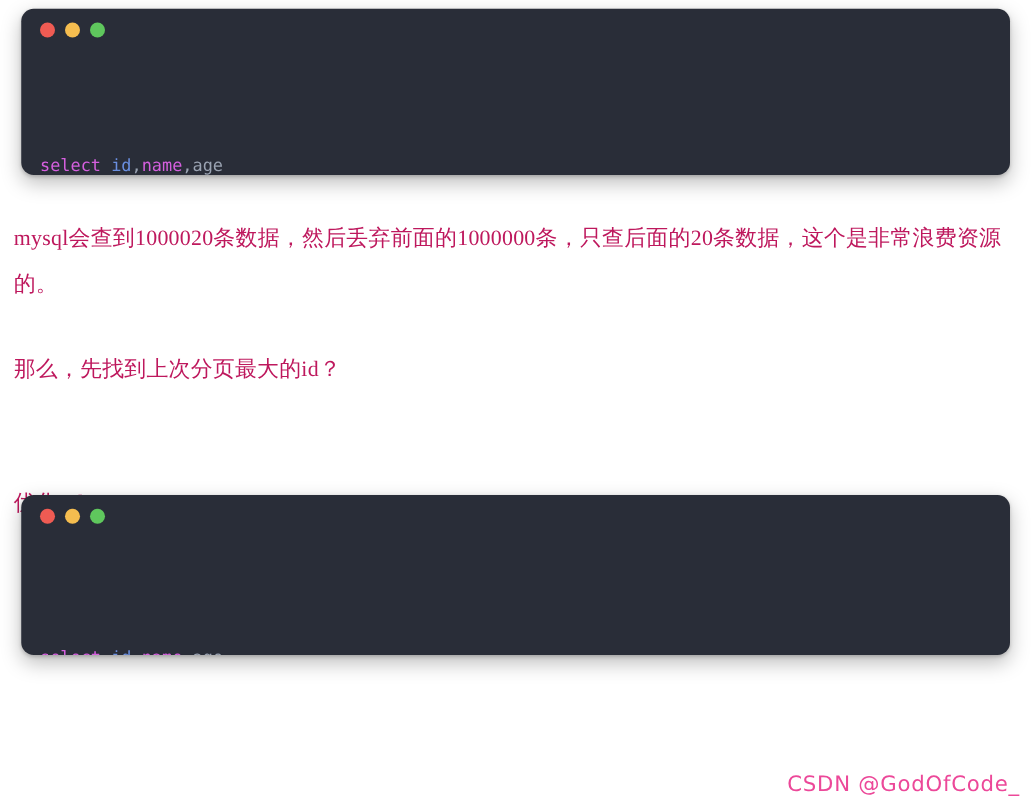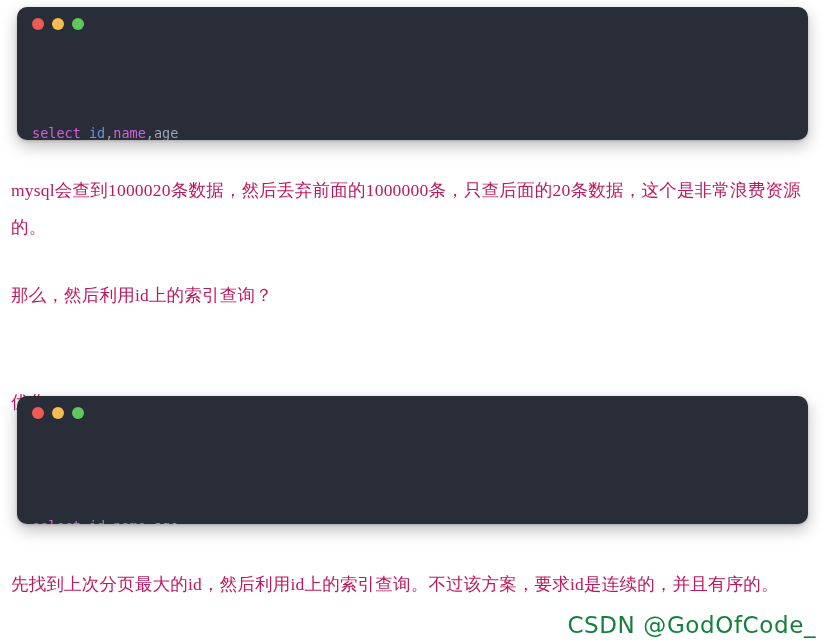--- a/index.html
+++ b/index.html
@@ -84,23 +84,23 @@
   .p1 { top: 172px; }
   .p2 { top: 277px; }
   .p3 { top: 340px; margin-top: 44px; }
   .p4 { top: 566px; }
 
   
   .watermark {
     position: absolute;
     right: 10px;
     bottom: 4px;
-    color: #15803d;
+    color: #ec4899;
     font-family: "DejaVu Sans", "Liberation Sans", sans-serif;
-    font-size: 23px;
+    font-size: 17px;
     letter-spacing: 0.6px;
     white-space: nowrap;
   }
 </style>
 </head>
 <body>
 
 <div class="page">
 
   <div class="code-block first">
@@ -110,33 +110,32 @@
       <span class="dot green"></span>
     </div>
     <div class="code-body">
       <div class="code-line"><span class="tok-kw">select</span><span class="tok-plain"> </span><span class="tok-id">id</span><span class="tok-pun">,</span><span class="tok-kw">name</span><span class="tok-pun">,</span><span class="tok-plain">age</span></div>
       
     </div>
   </div>
 
   <div class="prose p1">mysql会查到1000020条数据，然后丢弃前面的1000000条，只查后面的20条数据，这个是非常浪费资源的。</div>
 
-  <div class="prose p2">那么，然后利用id上的索引查询？</div>
+  <div class="prose p2">那么，先找到上次分页最大的id？</div>
 
   <div class="prose p3">优化sql:</div>
 
   <div class="code-block second">
     <div class="titlebar">
       <span class="dot red"></span>
       <span class="dot yellow"></span>
       <span class="dot green"></span>
     </div>
     <div class="code-body">
       <div class="code-line"><span class="tok-kw">select</span><span class="tok-plain"> </span><span class="tok-id">id</span><span class="tok-pun">,</span><span class="tok-kw">name</span><span class="tok-pun">,</span><span class="tok-plain">age</span></div>
       
     </div>
   </div>
 
-  <div class="prose p4">先找到上次分页最大的id，然后利用id上的索引查询。不过该方案，要求id是连续的，并且有序的。</div>
 
   <div class="watermark">CSDN @GodOfCode_</div>
 
 </div>
 
 </body></html>

